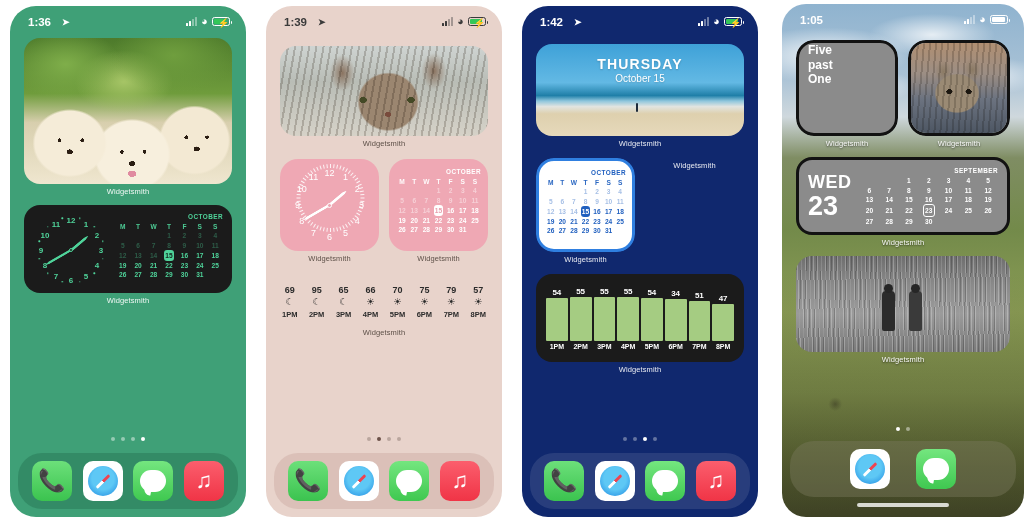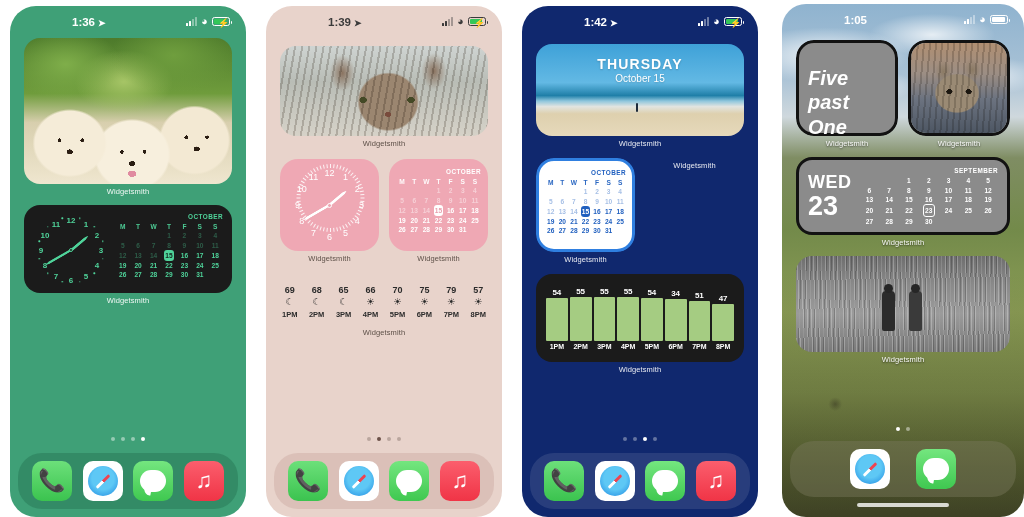--- a/index.html
+++ b/index.html
@@ -48,21 +48,21 @@
     pointer-events: none;
   }
 
   
   .statusbar {
     position: relative; z-index: 5;
     height: 26px; padding: 5px 16px 0 18px;
     display: flex; align-items: center; justify-content: space-between;
     font-size: 11.5px; font-weight: bold;
   }
-  .st-left { display: flex; align-items: flex-end; gap: 3px; margin-left: 44px; }
+  .st-left { display: flex; align-items: center; gap: 11px; }
   .loc-arrow { font-size: 9px; transform: rotate(0deg); }
   .st-right { display: flex; align-items: center; gap: 4px; }
   .bars { display: flex; align-items: flex-end; gap: 1px; height: 9px; }
   .bars i { width: 2px; background: currentColor; border-radius: .5px; display: block; }
   .bars i:nth-child(1){ height: 3px; } .bars i:nth-child(2){ height: 5px; }
   .bars i:nth-child(3){ height: 7px; opacity:.4; } .bars i:nth-child(4){ height: 9px; opacity:.4; }
   .wifi { font-size: 11px; line-height: 1; }
   .batt {
     width: 18px; height: 9px; border: 1.2px solid currentColor;
     border-radius: 2.5px; position: relative; display:flex; align-items:center; padding:1px;
@@ -234,21 +234,21 @@
   .chartbox { background:#1b1b1b; border-radius:16px; height:88px; padding:9px 10px 6px; }
   .bars-wrap { display:flex; align-items:flex-end; justify-content:space-between; height:58px; gap:2px; }
   .bcol { flex:1; display:flex; flex-direction:column; align-items:center; justify-content:flex-end; height:100%; }
   .bval { color:#fff; font-size:8px; font-weight:bold; margin-bottom:1px; }
   .bbar { width:100%; background:#a5cc82; border-radius:1px; }
   .btimes { display:flex; justify-content:space-between; gap:2px; margin-top:2px; }
   .btimes span { flex:1; text-align:center; color:#fff; font-size:7px; font-weight:bold; }
 
   
   .graybox { background:#8b8b8b; border:3px solid #121212; border-radius:18px;
-    width:100%; height:100%; padding:23px 9px; color:#fff; font-size:20px; font-weight:bold; line-height:1.22;font-style:italic; }
+    width:100%; height:100%; padding:0 9px; color:#fff; font-size:12px; font-weight:bold; line-height:1.22; }
   .photoframe { border:3px solid #121212; border-radius:18px; overflow:hidden; width:100%; height:100%; }
   .datebox { background:#8b8b8b; border:3px solid #121212; border-radius:16px; height:78px;
     display:flex; padding:6px 9px; gap:8px; align-items:center; }
   .bigdate { color:#fff; font-weight:bold; line-height:1; }
   .bigdate .dow { font-size:18px; letter-spacing:.5px; }
   .bigdate .dnum { font-size:27px; margin-top:2px; }
 
   
   .dots { display:flex; justify-content:center; gap:6px; }
   .dots i { width:4px; height:4px; border-radius:50%; display:block; }
@@ -626,21 +626,21 @@
         </div>
 
         <div style="margin-top:16px;">
           <div class="weather" id="wx2">
               <div class="wcol" style="margin-bottom: 7.55556px;">
                 <div class="wtemp">69</div>
                 <div class="wicon">☾</div>
                 <div class="wtime" style="margin-bottom: -7.55556px;">1PM</div>
               </div>
               <div class="wcol" style="margin-bottom: 5.66667px;">
-                <div class="wtemp">68</div>
+                <div class="wtemp">95</div>
                 <div class="wicon">☾</div>
                 <div class="wtime" style="margin-bottom: -5.66667px;">2PM</div>
               </div>
               <div class="wcol" style="margin-bottom: 0px;">
                 <div class="wtemp">65</div>
                 <div class="wicon">☾</div>
                 <div class="wtime" style="margin-bottom: 0px;">3PM</div>
               </div>
               <div class="wcol" style="margin-bottom: 1.88889px;">
                 <div class="wtemp">66</div>

